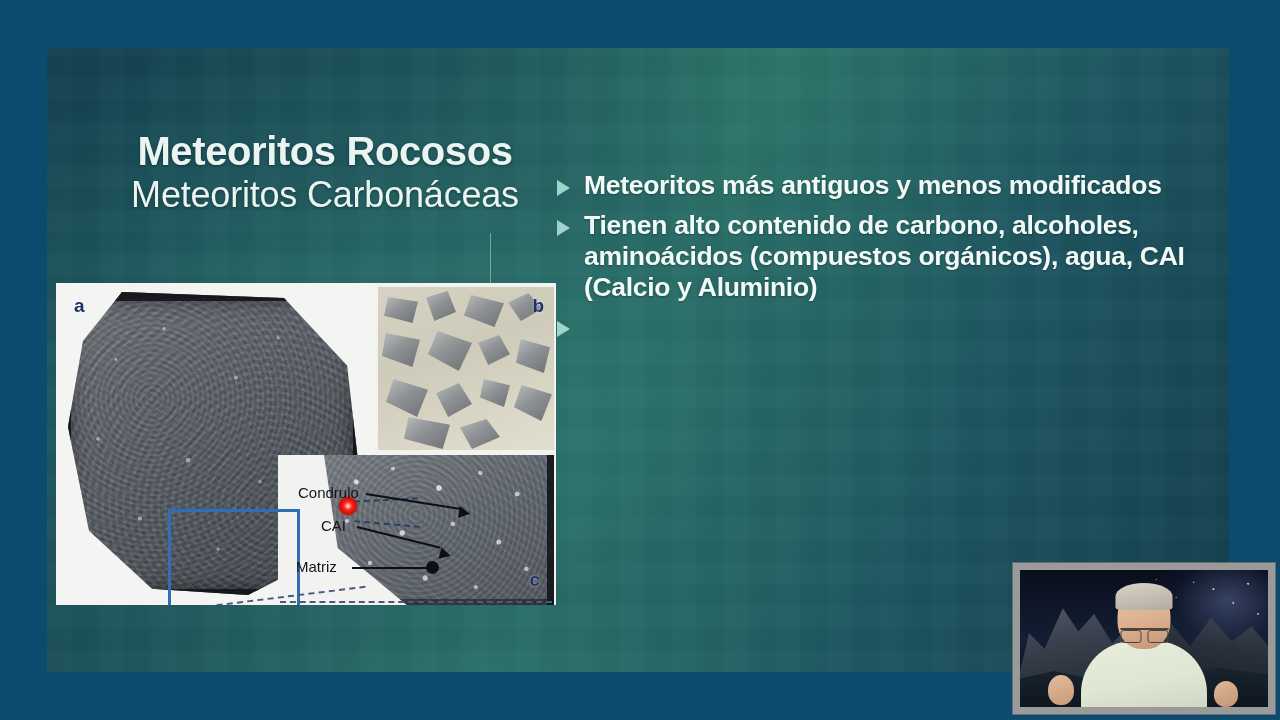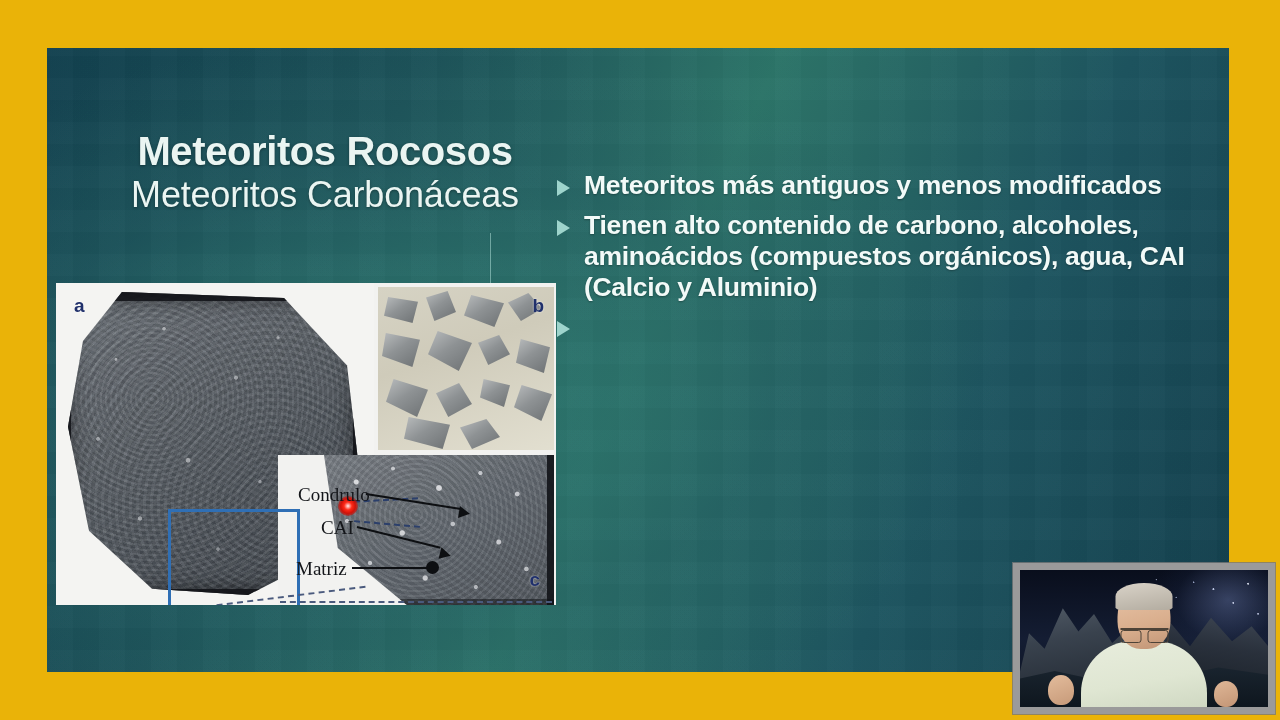--- a/index.html
+++ b/index.html
@@ -2,21 +2,21 @@
 <html><head>
 <meta charset="utf-8">
 <style>
   * { box-sizing: border-box; margin: 0; padding: 0; }
   html, body {
     width: 1280px; height: 720px;
     background: #ffffff;
     font-family: "Liberation Sans", sans-serif;
     overflow: hidden;
   }
-  #stage { position: relative; width: 1280px; height: 720px; background: #eab308; }
+  #stage { position: relative; width: 1280px; height: 720px; background: #0c4a6e; }
 
   
   #slide {
     position: absolute;
     left: 47px; top: 48px;
     width: 1182px; height: 624px;
     background:
       radial-gradient(ellipse 70% 80% at 30% 55%, rgba(47,122,112,0.95) 0%, rgba(36,97,100,0.45) 45%, rgba(0,0,0,0) 72%),
       linear-gradient(115deg, #12414f 0%, #1c5259 26%, #2d7569 50%, #1d5560 74%, #133f4d 100%);
     overflow: hidden;
@@ -156,22 +156,22 @@
       repeating-linear-gradient(35deg, rgba(255,255,255,0.04) 0 3px, rgba(0,0,0,0.04) 3px 7px),
       linear-gradient(150deg, #787d83 0%, #646a71 45%, #51575e 100%);
     clip-path: polygon(0 0, 100% 0, 100% 100%, 36% 100%, 6% 62%);
   }
   .crop-edge {
     position: absolute; left: 46px; top: 0; width: 230px; height: 150px;
     clip-path: polygon(0 0, 100% 0, 100% 100%, 36% 100%, 6% 62%);
     box-shadow: inset -7px 0 0 rgba(18,20,24,0.9), inset 0 -6px 0 rgba(18,20,24,0.55);
   }
   .callout-label {
-    position: absolute; font-size: 19px; color: #14161a;
-    font-family: Liberation Serif, serif; z-index: 25; white-space: nowrap;
+    position: absolute; font-size: 15px; color: #14161a;
+    font-family: Liberation Sans, sans-serif; z-index: 25; white-space: nowrap;
   }
   .arrow-line { position: absolute; height: 2px; background: #0d0f12; transform-origin: left center; z-index: 24; }
   .arrow-head {
     position: absolute; width: 0; height: 0;
     border-left: 11px solid #0d0f12;
     border-top: 6px solid transparent; border-bottom: 6px solid transparent;
     transform-origin: left center; z-index: 24;
   }
   .dot-head { position: absolute; width: 13px; height: 13px; border-radius: 50%; background: #0d0f12; z-index: 24; }
 

